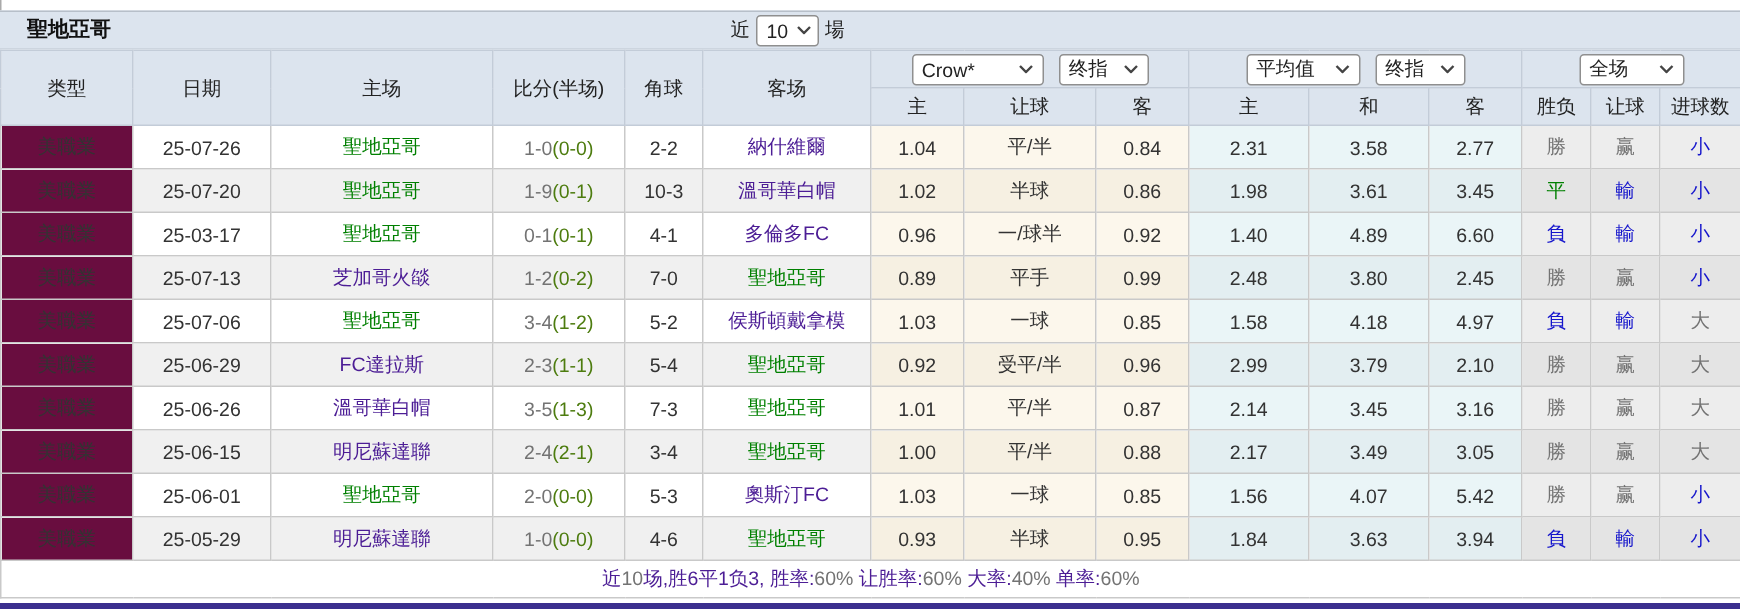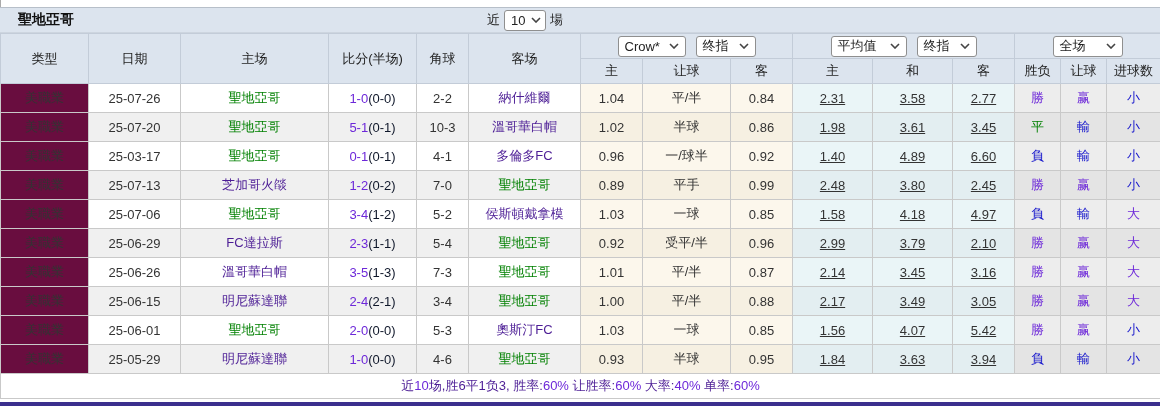--- a/index.html
+++ b/index.html
@@ -17,38 +17,38 @@
   table.grid { border-collapse:collapse; width:1160px; table-layout:fixed; }
   table.grid th { background:#dce4ee; border:1px solid #c3ccd8; font-weight:normal; font-size:13px; color:#222;
                   height:25px; padding:0; text-align:center; }
   table.grid td { border:1px solid #c9c9c9; font-size:13px; color:#333; height:29px; padding:0;
                   text-align:center; white-space:nowrap; overflow:hidden; }
   tbody tr:nth-of-type(even) td { background:#f0f0f0; }
   td.col-type { background:#690d3f; color:#fff; }
   tbody tr:nth-of-type(even) td.col-type { background:#690d3f; }
   tbody td.col-asian { background:#fcf7ec; }
   tbody tr:nth-of-type(even) td.col-asian { background:#f6f0e2; }
-  tbody td.col-euro { background:#eaf5f7;text-decoration:underline; }
+  tbody td.col-euro { background:#eaf5f7; }
   tbody tr:nth-of-type(even) td.col-euro { background:#e3eef1; }
   tbody td.col-res { background:#ededed; }
   tbody tr:nth-of-type(even) td.col-res { background:#e4e4e4; }
 
-  .c-red   { color:#6d28d9; }
+  .c-red   { color:#737373; }
   .c-blue  { color:#1515cc; }
   .c-green { color:#008000; }
   .c-dark  { color:#4c1d95; }
-  .half    { color:#0f172a; }
+  .half    { color:#4d7c0f; }
   .team    { cursor:pointer; }
 
   .sel-row { display:flex; justify-content:center; align-items:center; gap:10px; }
   .sel { display:inline-flex; align-items:center; justify-content:space-between; background:#fff;
          border:1px solid #8f8f8f; border-radius:3px; height:21px; padding:0 6px; font-size:13px;
          color:#222; cursor:default; }
   .sel-arrow { display:inline-flex; margin-left:6px; }
-  .w-count { width:42px; } .w-crow { width:68px; } .w-kind { width:60px; }
+  .w-count { width:42px; } .w-crow { width:88px; } .w-kind { width:60px; }
   .w-avg { width:76px; } .w-full { width:70px; }
 
   .footer-cell { background:#fff !important; height:25px !important; font-size:13px; }
   .purple-bar { height:4px; background:#3b2f8e; margin-top:3px; }
 </style>
 </head>
 <body>
 
 <div class="page">
   <div class="top-strip"></div>
@@ -177,21 +177,21 @@
           <td class="col-euro">2.77</td>
           <td class="col-res"><span class="c-red">勝</span></td>
           <td class="col-res"><span class="c-red">赢</span></td>
           <td class="col-res"><span class="c-blue">小</span></td>
         </tr>
 
         <tr>
           <td class="col-type">美職業</td>
           <td>25-07-20</td>
           <td><span class="team c-green">聖地亞哥</span></td>
-          <td><span class="c-red">5-1</span><span class="half">(0-1)</span></td>
+          <td><span class="c-red">1-9</span><span class="half">(0-1)</span></td>
           <td>10-3</td>
           <td><span class="team c-dark">溫哥華白帽</span></td>
           <td class="col-asian">1.02</td>
           <td class="col-asian">半球</td>
           <td class="col-asian">0.86</td>
           <td class="col-euro">1.98</td>
           <td class="col-euro">3.61</td>
           <td class="col-euro">3.45</td>
           <td class="col-res"><span class="c-green">平</span></td>
           <td class="col-res"><span class="c-blue">輸</span></td>

